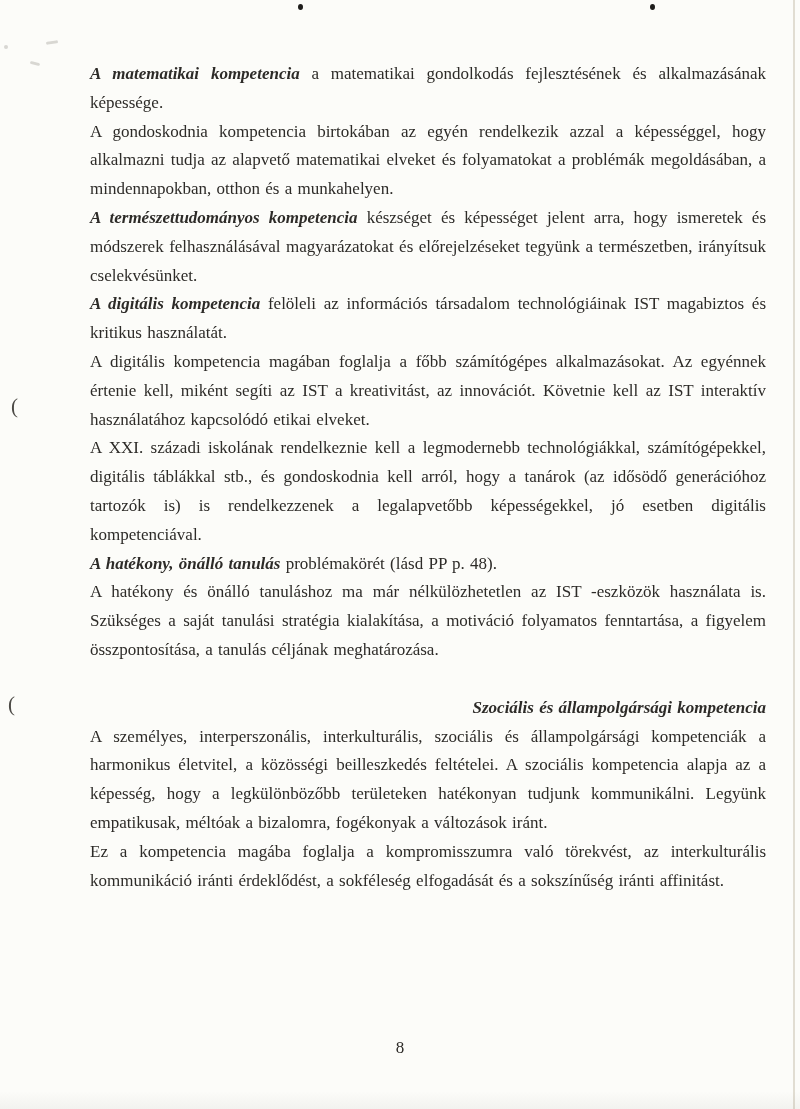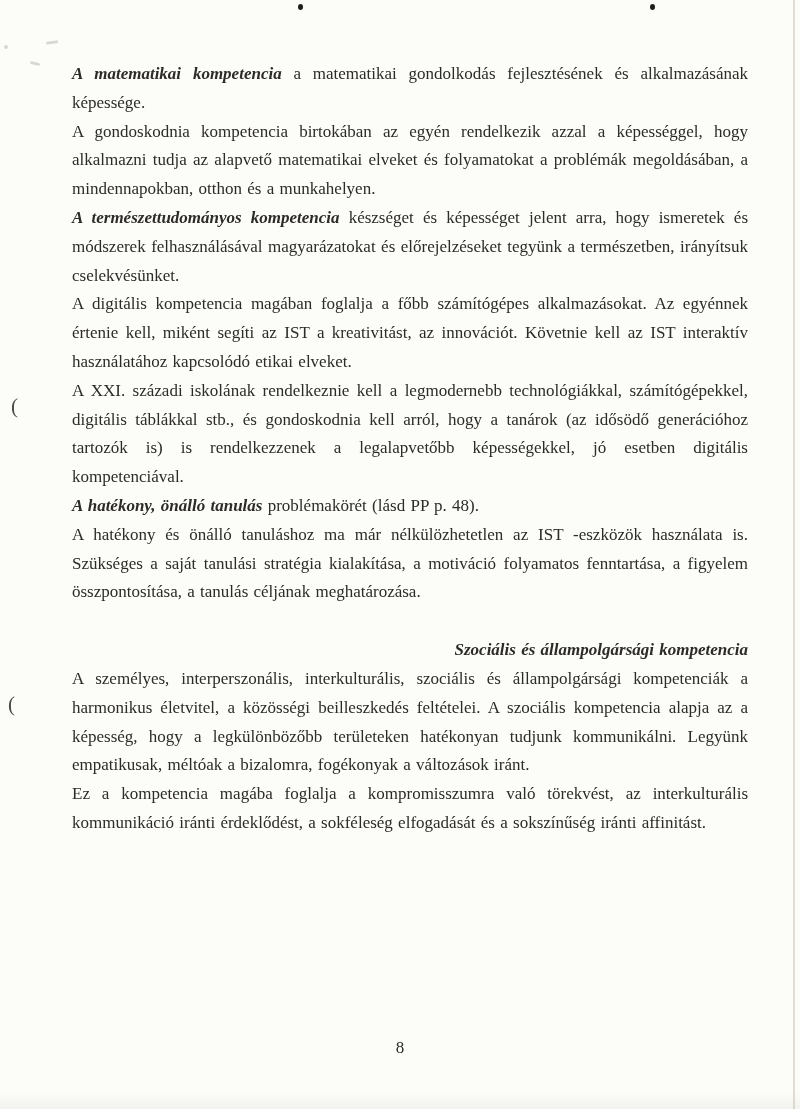--- a/index.html
+++ b/index.html
@@ -54,21 +54,21 @@
   .margin-mark {
     position: absolute;
     font-size: 21px;
     color: #4c4a46;
     font-family: "Liberation Serif", serif;
   }
   .mark-1 { left: 11px; top: 394px; }
   .mark-2 { left: 8px; top: 692px; }
   .page-text {
     position: absolute;
-    left: 72px;
+    left: 90px;
     top: 60px;
     width: 676px;
     font-size: 17px;
     line-height: 28.8px;
     word-spacing: 0.06em;
   }
   .para {
     margin: 0;
     text-align: justify;
   }
@@ -103,20 +103,21 @@
   <div class="scan-smudge smudge-2"></div>
   <div class="scan-smudge smudge-3"></div>
 
   <span class="margin-mark mark-1">(</span>
   <span class="margin-mark mark-2">(</span>
 
   <div class="page-text" id="text-block">
       <p class="para"><span class="bi">A matematikai kompetencia</span><span class="rm"> a matematikai gondolkodás fejlesztésének és alkalmazásának képessége.</span></p>
       <p class="para"><span class="rm">A gondoskodnia kompetencia birtokában az egyén rendelkezik azzal a képességgel, hogy </span><span class="it">alkalmazni tudja az alapvető matematikai elveket és folyamatokat a problémák megoldásában, a mindennapokban, otthon és a munkahelyen.</span></p>
       <p class="para"><span class="bi">A természettudományos kompetencia</span><span class="rm"> készséget és képességet jelent arra, hogy ismeretek és módszerek felhasználásával magyarázatokat és előrejelzéseket tegyünk a természetben, irányítsuk cselekvésünket.</span></p>
+      <p class="para"><span class="bi">A digitális kompetencia</span><span class="rm"> felöleli az információs társadalom technológiáinak IST magabiztos és kritikus használatát.</span></p>
       <p class="para"><span class="rm">A digitális kompetencia magában foglalja a főbb számítógépes alkalmazásokat. Az egyénnek értenie kell, miként segíti az IST a kreativitást, az innovációt. Követnie kell az IST interaktív használatához kapcsolódó etikai elveket.</span></p>
       <p class="para"><span class="rm">A XXI. századi iskolának rendelkeznie kell a legmodernebb technológiákkal, számítógépekkel, digitális táblákkal stb., és gondoskodnia kell arról, hogy a tanárok (az idősödő generációhoz tartozók is) is rendelkezzenek a legalapvetőbb képességekkel, jó esetben digitális kompetenciával.</span></p>
       <p class="para"><span class="bi">A hatékony, önálló tanulás</span><span class="rm"> problémakörét (lásd PP p. 48).</span></p>
       <p class="para"><span class="rm">A hatékony és önálló tanuláshoz ma már nélkülözhetetlen az IST -eszközök használata is. Szükséges a saját tanulási stratégia kialakítása, a </span><span class="it">motiváció</span><span class="rm"> folyamatos </span><span class="it">fenntartása</span><span class="rm">, a </span><span class="it">figyelem összpontosítása, a tanulás céljának meghatározása.</span></p>
       <p class="para heading"><span class="bi">Szociális és állampolgársági kompetencia</span></p>
       <p class="para"><span class="rm">A személyes, interperszonális, interkulturális, szociális és állampolgársági kompetenciák a harmonikus életvitel, a közösségi beilleszkedés feltételei. A szociális kompetencia alapja az a képesség, hogy a legkülönbözőbb területeken hatékonyan tudjunk kommunikálni. Legyünk </span><span class="it">empatikusak</span><span class="rm">, méltóak a </span><span class="it">bizalomra, fogékonyak a változások iránt.</span></p>
       <p class="para"><span class="rm">Ez a kompetencia magába foglalja a </span><span class="it">kompromisszumra</span><span class="rm"> való törekvést, az </span><span class="it">interkulturális kommunikáció</span><span class="rm"> iránti érdeklődést, </span><span class="it">a sokféleség elfogadását</span><span class="rm"> és </span><span class="it">a sokszínűség iránti affinitást</span><span class="rm">.</span></p>
     </div>
 
   <div class="page-number">8</div>

